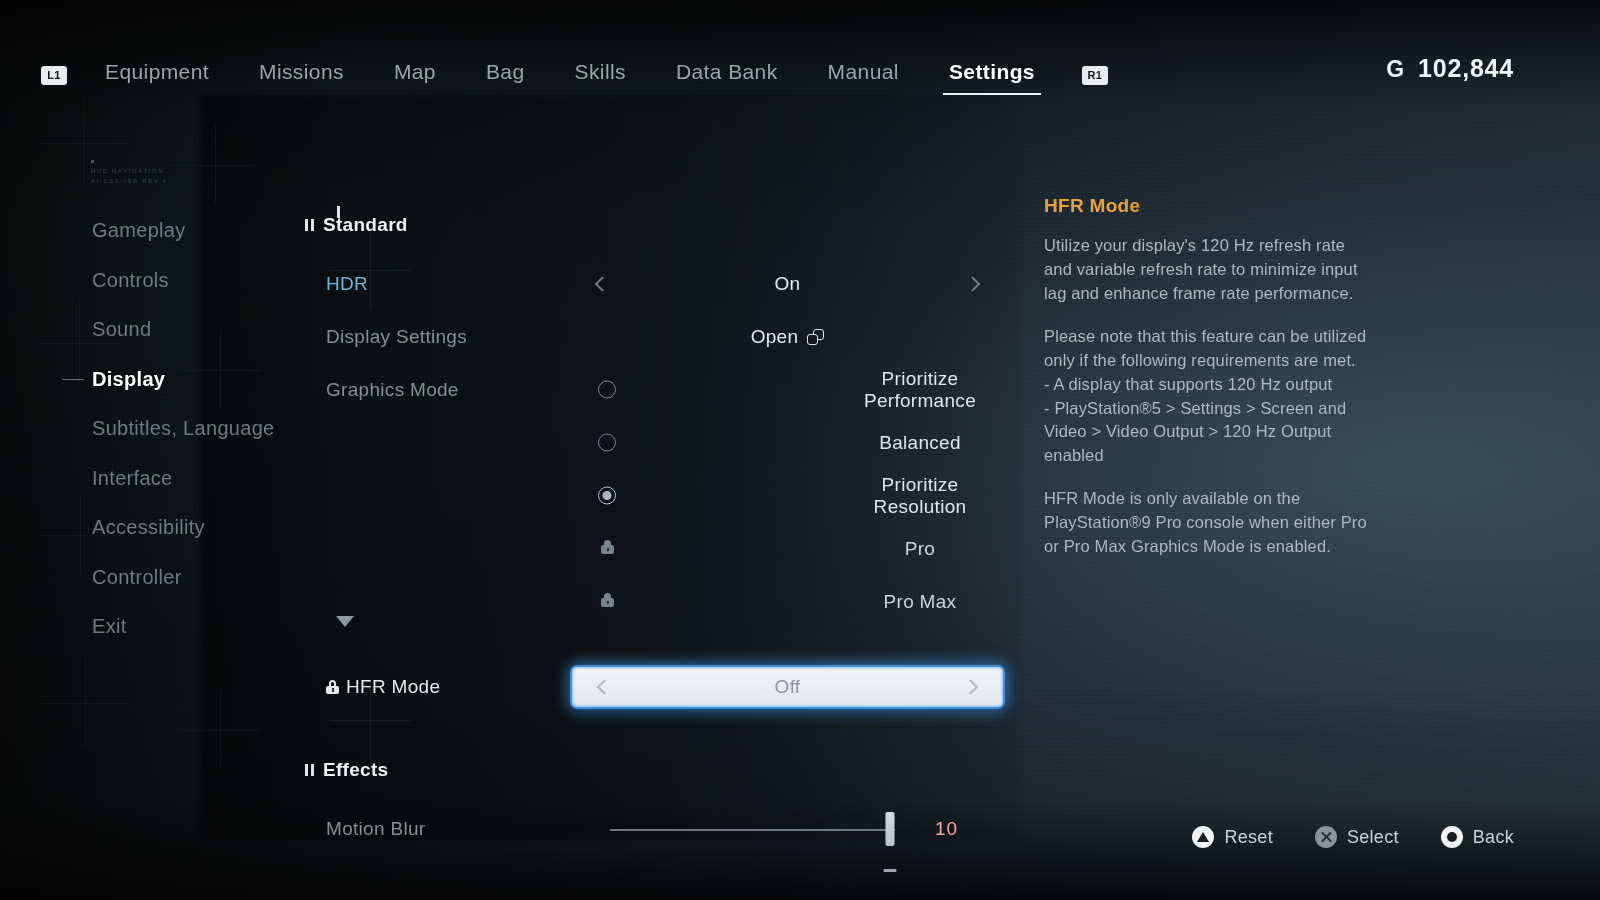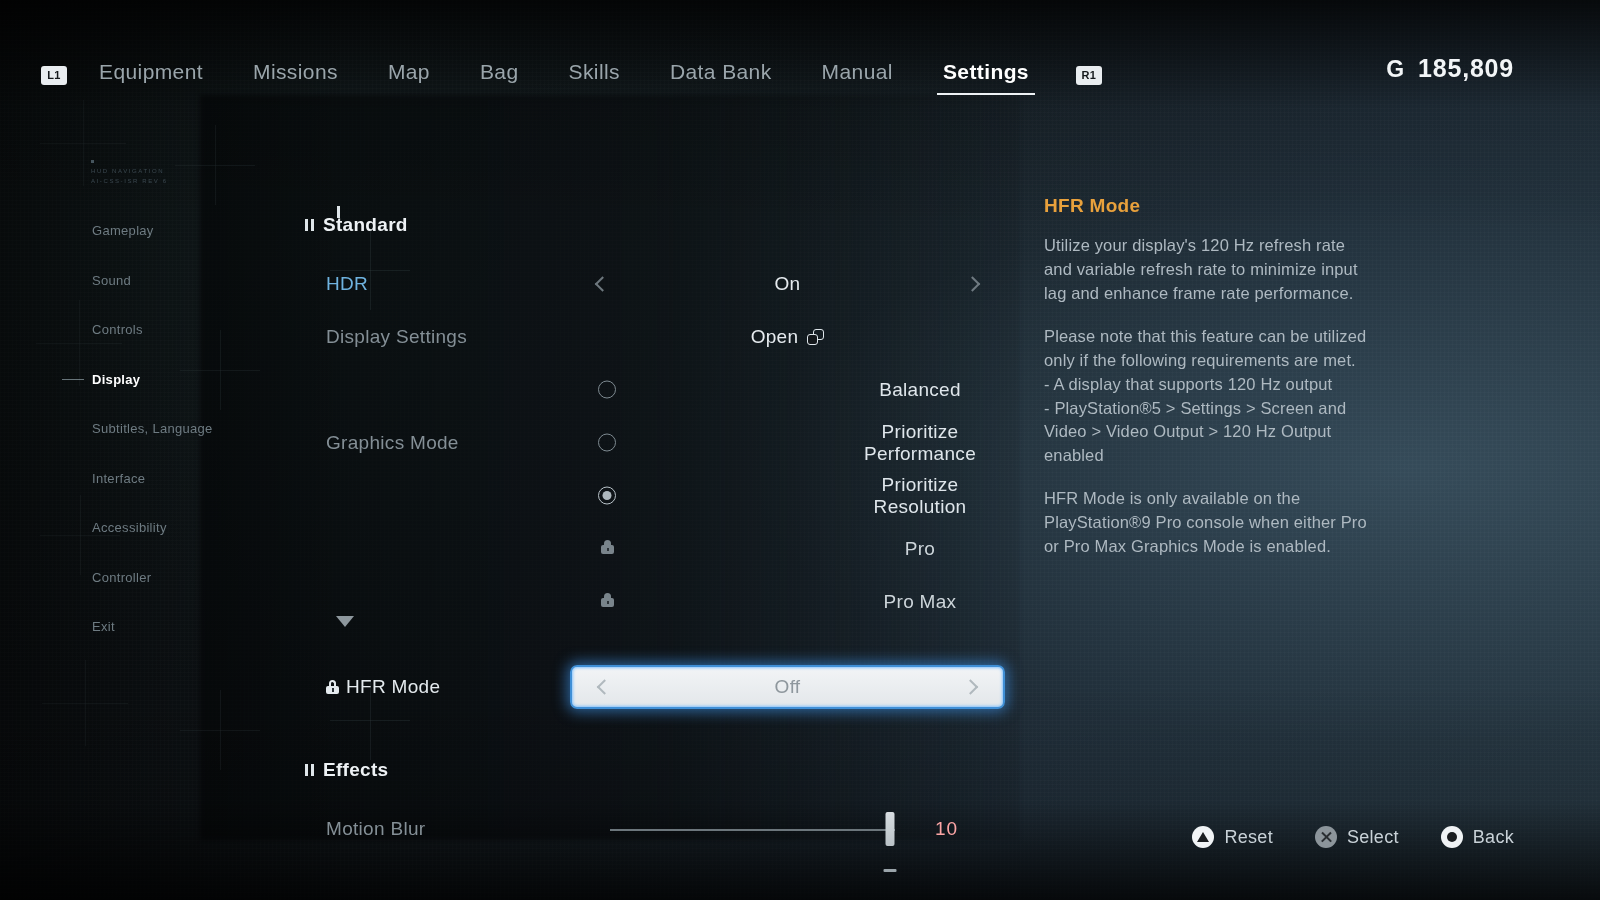--- a/index.html
+++ b/index.html
@@ -58,42 +58,42 @@
     flex:0 0 auto;
   }
   #bumper-l1{ margin-left:41px; }
   #bumper-r1{ margin-left:18px; }
   .navtab{
     position:relative;
     font-size:21px; letter-spacing:.4px;
     color:#9aa5ab; padding:4px 0 11px 0; margin:0 21px;
     white-space:nowrap;
   }
-  .navtab.first{ margin-left:24px; }
+  .navtab.first{ margin-left:30px; }
   .navtab.active{ color:#ffffff; font-weight:bold; }
   .navtab.active::after{
     content:""; position:absolute; left:-6px; right:-6px; bottom:0;
     height:2px; background:#eef2f5;
   }
   #currency{
     position:absolute; right:86px; top:54px;
     display:flex; align-items:baseline; gap:13px;
     font-size:25px; font-weight:bold; color:#f2f5f7; letter-spacing:.8px;
   }
   #currency-symbol{ font-size:23px; }
 
   
   #sidebar{ position:absolute; left:92px; top:160px; width:240px; }
   #hud-tag{
     font-size:6px; letter-spacing:1.6px; color:#3b4850;
     line-height:1.6; margin-bottom:20px; margin-left:-1px;
   }
   #hud-tag .dot{ display:block; width:3px; height:3px; background:#46555e; margin-bottom:4px; }
   .side-item{
-    position:relative; font-size:13px; letter-spacing:.3px;
+    position:relative; font-size:20px; letter-spacing:.3px;
     color:#6e7b82; height:49.5px; display:flex; align-items:center;
   }
   .side-item.active{ color:#ffffff; font-weight:bold; }
   .side-item.active::before{
     content:""; position:absolute; left:-30px; top:50%; width:22px; height:1px;
     background:rgba(180,200,210,0.55);
   }
   #sidebar-dots{ position:absolute; right:-8px; top:46px; }
 
   
@@ -263,32 +263,32 @@
   <div class="navtab">Bag</div>
   <div class="navtab">Skills</div>
   <div class="navtab">Data Bank</div>
   <div class="navtab">Manual</div>
   <div class="navtab active">Settings</div>
   <div class="bumper" id="bumper-r1">R1</div>
 </div>
 
 <div id="currency">
   <span id="currency-symbol">G</span>
-  <span>185,809</span>
+  <span>102,844</span>
 </div>
 
 <div id="sidebar">
   <div id="hud-tag">
     <span class="dot"></span>
     <div>HUD NAVIGATION</div>
     <div>AI-CSS-ISR REV 6</div>
   </div>
   <div class="side-item">Gameplay</div>
+  <div class="side-item">Controls</div>
   <div class="side-item">Sound</div>
-  <div class="side-item">Controls</div>
   <div class="side-item active">Display</div>
   <div class="side-item">Subtitles, Language</div>
   <div class="side-item">Interface</div>
   <div class="side-item">Accessibility</div>
   <div class="side-item">Controller</div>
   <div class="side-item">Exit</div>
   <div id="sidebar-dots" class="dots2">
       <i></i>
     </div>
 </div>
@@ -317,33 +317,33 @@
     <div class="opt-value">
       <span>Open</span>
       <span class="ext-icon">
           <i class="back"></i>
           <i class="front"></i>
         </span>
     </div>
   </div>
 
   <div class="radio-row">
+    <div class="opt-label">Graphics Mode</div>
+    <div class="radio-box">
+        <span class="radio"></span>
+      </div>
+    <div class="radio-label">Prioritize Performance</div>
+  </div>
+
+  <div class="radio-row">
     <div class="opt-label"></div>
     <div class="radio-box">
         <span class="radio"></span>
       </div>
     <div class="radio-label">Balanced</div>
-  </div>
-
-  <div class="radio-row">
-    <div class="opt-label">Graphics Mode</div>
-    <div class="radio-box">
-        <span class="radio"></span>
-      </div>
-    <div class="radio-label">Prioritize Performance</div>
   </div>
 
   <div class="radio-row">
     <div class="opt-label"></div>
     <div class="radio-box">
         <span class="radio on"></span>
       </div>
     <div class="radio-label">Prioritize Resolution</div>
   </div>
 

